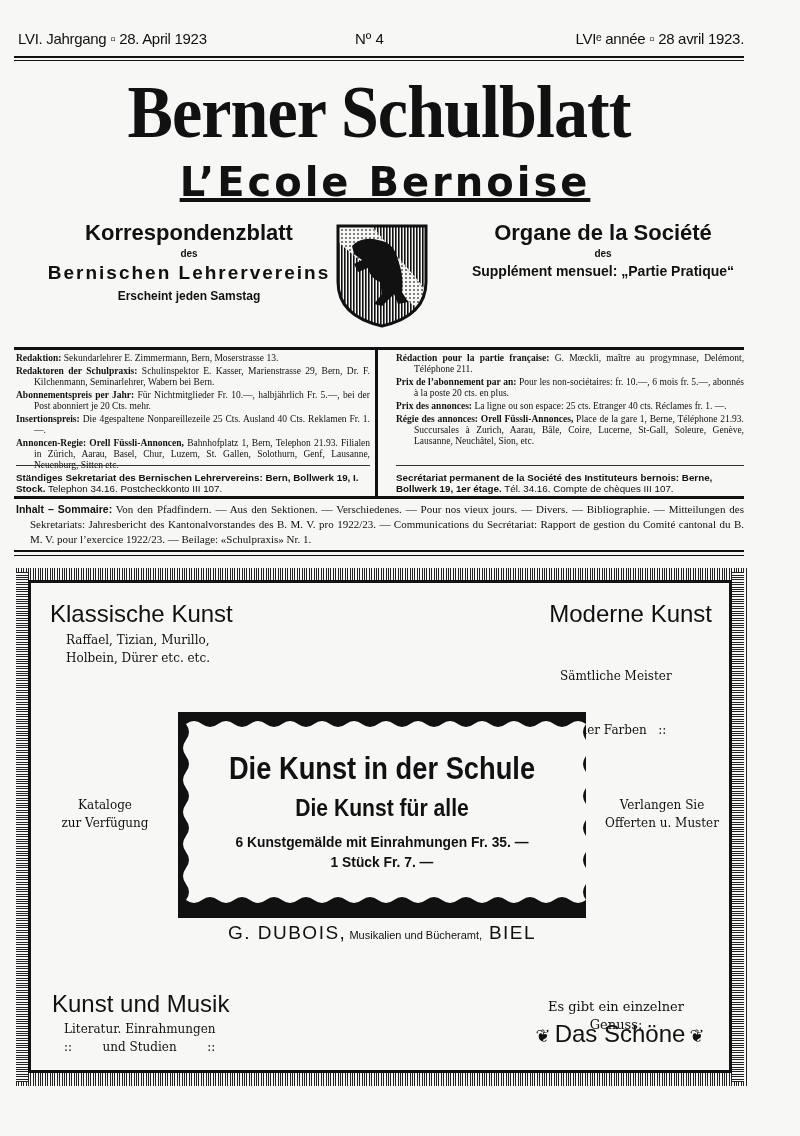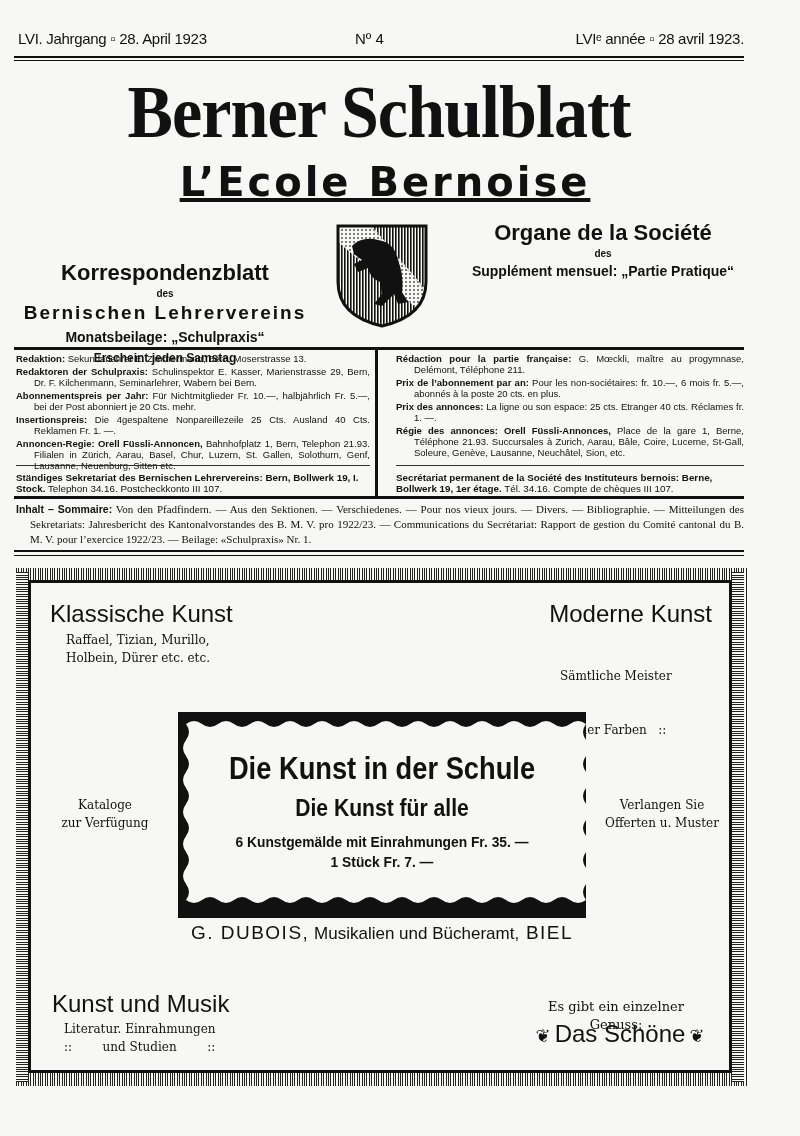--- a/index.html
+++ b/index.html
@@ -15,30 +15,30 @@
 
   .masthead { left: 14px; top: 72px; width: 730px; text-align: center; font-family: "Liberation Serif", serif; font-weight: bold; font-size: 74px; line-height: 80px; letter-spacing: -1px; transform: scaleX(0.92); transform-origin: center; }
   .subhead { left: 0; top: 158px; width: 800px; text-align: center; font-family: "DejaVu Sans", sans-serif; font-weight: bold; font-size: 40px; line-height: 48px; letter-spacing: 3px; padding-right: 30px; box-sizing: border-box; text-decoration: underline; }
 
   .col-head { top: 218px; width: 330px; text-align: center; font-family: "Liberation Sans", sans-serif; }
   .col-head .big { font-weight: bold; font-size: 22px; line-height: 30px; font-stretch: condensed; }
   .col-head .des { font-weight: bold; font-size: 10px; line-height: 12px; }
   .col-head .org { font-weight: bold; font-size: 19px; line-height: 26px; letter-spacing: 2px; }
   .col-head .sup { font-weight: bold; font-size: 14px; line-height: 22px; }
   .col-head .day { font-weight: bold; font-size: 12px; line-height: 20px; }
-  .col-left { left: 0; margin-top: 40px; }
+  .col-left { left: 24px; }
   .col-right { left: 438px; }
 
   .shield { left: 332px; top: 220px; width: 100px; height: 110px; }
 
   
   .info-rule-top { left: 14px; top: 347px; width: 730px; height: 3px; background: #111; }
   .info-vdiv { left: 375px; top: 350px; width: 3px; height: 148px; background: #111; }
   .info-rule-bot { left: 14px; top: 496px; width: 730px; height: 3px; background: #111; }
-  .info { font-family: Liberation Sans, sans-serif; font-size: 9.5px; line-height: 11px; text-align: justify; }
+  .info { font-family: Liberation Serif, serif; font-size: 9.5px; line-height: 11px; text-align: justify; }
   .info p { margin: 0 0 2px 0; padding-left: 18px; text-indent: -18px; }
   .info b { font-weight: bold; }
   .info-left { left: 16px; top: 353px; width: 354px; }
   .info-right { left: 396px; top: 353px; width: 348px; }
   .info-sep-l { left: 16px; top: 465px; width: 354px; height: 1px; background: #333; }
   .info-sep-r { left: 396px; top: 465px; width: 348px; height: 1px; background: #333; }
   .info-left-foot { left: 16px; top: 472px; width: 354px; }
   .info-right-foot { left: 396px; top: 472px; width: 348px; }
   .sekr { font-family: "Liberation Sans", sans-serif; font-size: 9.8px; line-height: 11px; }
   .sekr b { font-weight: bold; }
@@ -57,42 +57,41 @@
   .small-serif { font-family: "DejaVu Serif", serif; font-size: 12px; line-height: 18px; }
 
   .wavy { left: 178px; top: 712px; width: 408px; height: 206px; }
   .wavy-content { left: 178px; top: 748px; width: 408px; text-align: center; font-family: "Liberation Sans", sans-serif; font-weight: bold; font-stretch: condensed; }
   .wavy-content .t1 { font-size: 31px; line-height: 42px; transform: scaleX(0.88); }
   .wavy-content .t2 { font-size: 24px; line-height: 36px; transform: scaleX(0.88); }
   .wavy-content .t3 { font-size: 15px; line-height: 20px; margin-top: 6px; transform: scaleX(0.92); }
 
   .dubois { left: 170px; top: 920px; width: 424px; text-align: center; font-family: "Liberation Sans", sans-serif; font-size: 19px; line-height: 26px; }
   .dubois .caps { letter-spacing: 1.5px; }
-  .dubois .rest { font-size: 17px; }
+  .dubois .rest { font-size: 11px; }
 
   .leaf { font-family: "DejaVu Sans", sans-serif; font-size: 18px; }
 </style>
 </head>
 <body>
 
 <div class="abs dateline">
   <span class="l">LVI. Jahrgang ▫ 28. April 1923</span>
   <span class="c">Nº 4</span>
   <span class="r">LVIᵉ année ▫ 28 avril 1923.</span>
 </div>
 <div class="abs dbl-rule" style="left:14px; top:56px; width:730px;"></div>
 
 <div class="abs masthead">Berner Schulblatt</div>
 <div class="abs subhead">L’Ecole Bernoise</div>
 
 <div class="abs col-head col-left">
   <div class="big">Korrespondenzblatt</div>
   <div class="des">des</div>
   <div class="org">Bernischen Lehrervereins</div>
-  <div class="sup">Monatsbeilage: „Schulpraxis“</div>
   <div class="day">Erscheint jeden Samstag</div>
 </div>
 
 <div class="abs shield">
   <svg width="100" height="110" viewBox="0 0 100 110">
     <defs>
       <pattern id="vstripes" width="3" height="3" patternUnits="userSpaceOnUse">
         <rect width="3" height="3" fill="#f7f7f5"></rect>
           <rect width="1.6" height="3" fill="#111"></rect>
       </pattern>

